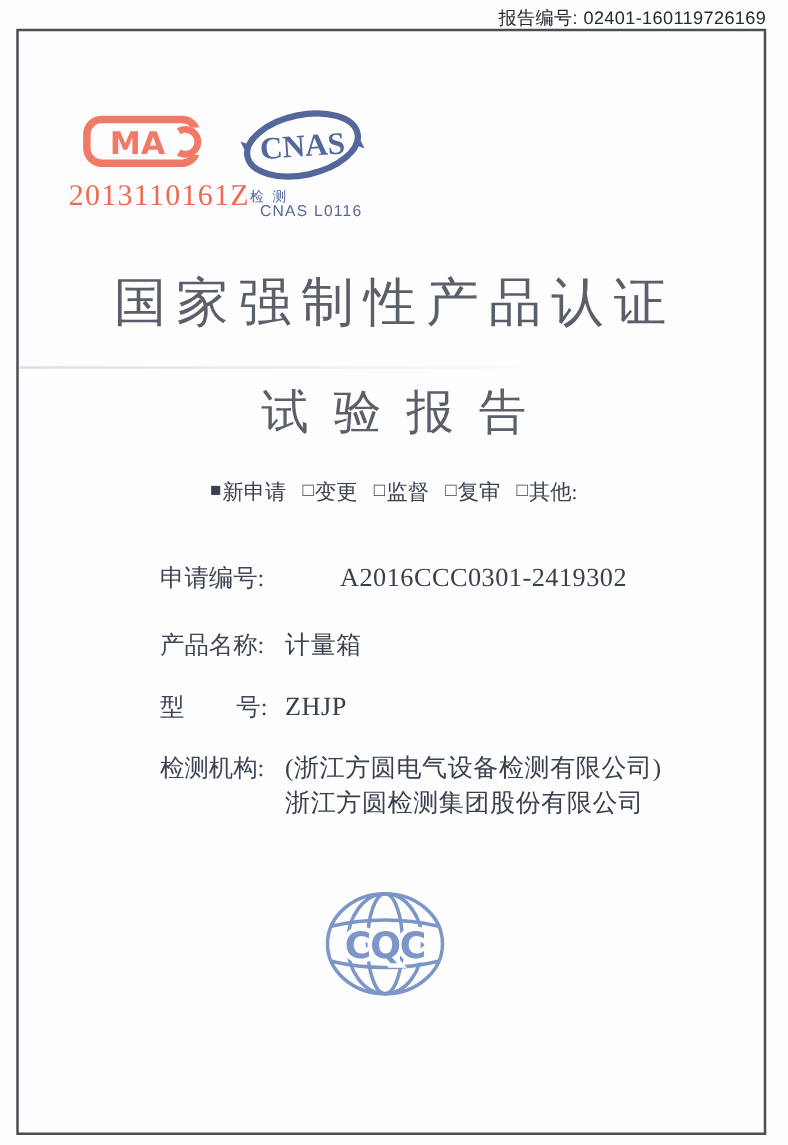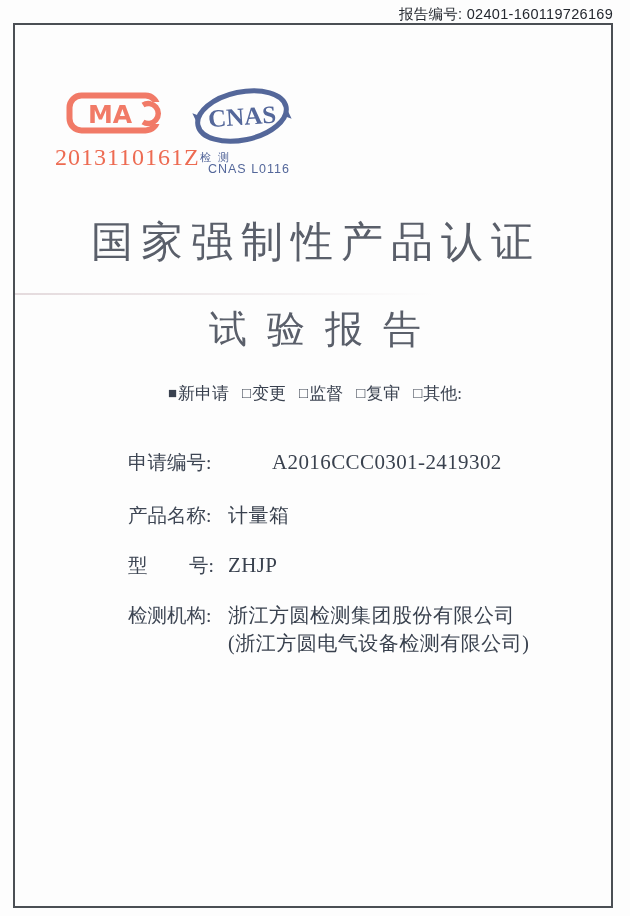--- a/index.html
+++ b/index.html
@@ -225,19 +225,31 @@
     <span class="flabel-spread">
       <span>型</span>
       <span>号:</span>
     </span>
     <span class="fvalue-latin">ZHJP</span>
   </div>
 
   <div class="frow row-org">
     <span class="flabel">检测机构:</span>
     <span class="fvalue-cn fvalue-block">
+      <div>(浙江方圆电气设备检测有限公司)</div>
       <div>浙江方圆检测集团股份有限公司</div>
-      <div>(浙江方圆电气设备检测有限公司)</div>
-    </span>
-  </div>
-
+    </span>
+  </div>
+
+  <div class="cqc-mark">
+    <svg width="98" height="88" viewBox="0 0 98 88">
+      <g fill="none" stroke="#7d96c8" stroke-width="2.8">
+        <ellipse cx="49" cy="44" rx="46" ry="40"></ellipse>
+        <ellipse cx="49" cy="44" rx="30" ry="40"></ellipse>
+        <ellipse cx="49" cy="44" rx="14" ry="40"></ellipse>
+        <path d="M 6 30 Q 49 20 92 30"></path>
+        <path d="M 6 58 Q 49 68 92 58"></path>
+      </g>
+      <text x="49" y="55" text-anchor="middle" font-size="29" font-weight="bold" fill="#7d96c8" stroke="#fdfdfd" stroke-width="7" paint-order="stroke" letter-spacing="-1" font-family="'DejaVu Sans',sans-serif">CQC</text>
+    </svg>
+  </div>
 
 </div>
 
 </body></html>

